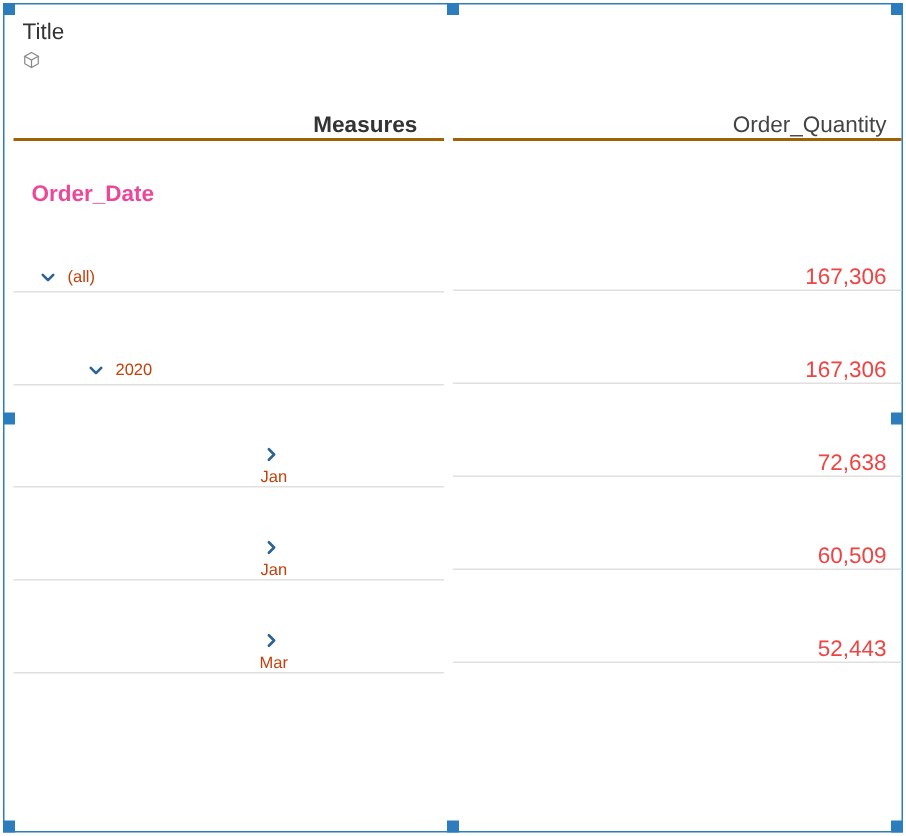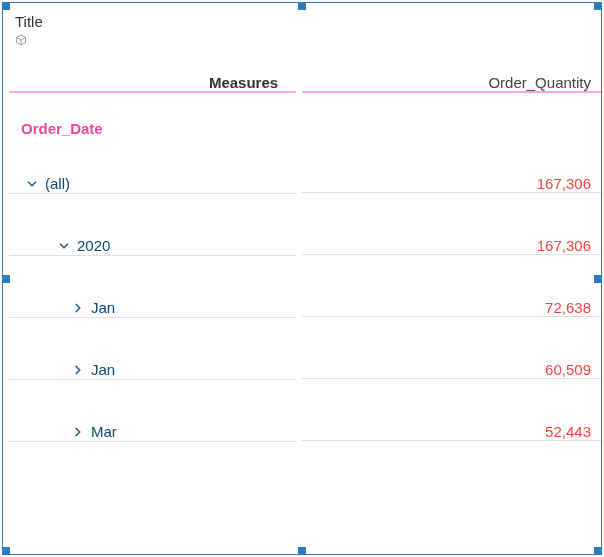--- a/index.html
+++ b/index.html
@@ -70,21 +70,21 @@
     padding-right: 18px;
     color: #333;
     font-weight: bold;
     font-size: 15px;
   }
   .col-b.top-hdr {
     color: #444;
     font-size: 15px;
   }
   .hdrline .col-a, .hdrline .col-b {
-    border-bottom: 2px solid #f9a8d4;
+    border-bottom: 2px solid #a16207;
   }
   .dim-header {
     padding: 14px 0 16px 12px;
     font-weight: bold;
     font-size: 15px;
     color: #ec4899;
   }
   .datarow .col-a { border-bottom: 1px solid #e0e0e0; }
   .datarow .col-b { border-bottom: 1px solid #e0e0e0; }
   .datarow { min-height: 62px; }
@@ -93,30 +93,30 @@
     height: 18px;
     display: inline-flex;
     align-items: center;
     justify-content: center;
     color: #2a6496;
     font-size: 14px;
     margin-right: 4px;
   }
   .chev svg { display: block; }
   .lbl {
-    font-size: 15px;
-    color: #0c4a6e;
+    font-size: 11px;
+    color: #c2410c;
   }
   .val {
     font-size: 15px;
     color: #ef4444;
   }
   .indent-0 { padding-left: 14px; }
   .indent-1 { padding-left: 46px; }
-  .indent-2 { padding-left: 60px; }
+  .indent-2 { padding-left: 60px; flex-direction: column; }
   .col-gap {
     width: 6px;
     flex: none;
   }
   .row.hdrline { min-height: 46px; }
 </style>
 </head>
 <body>
 
 <div class="frame">

